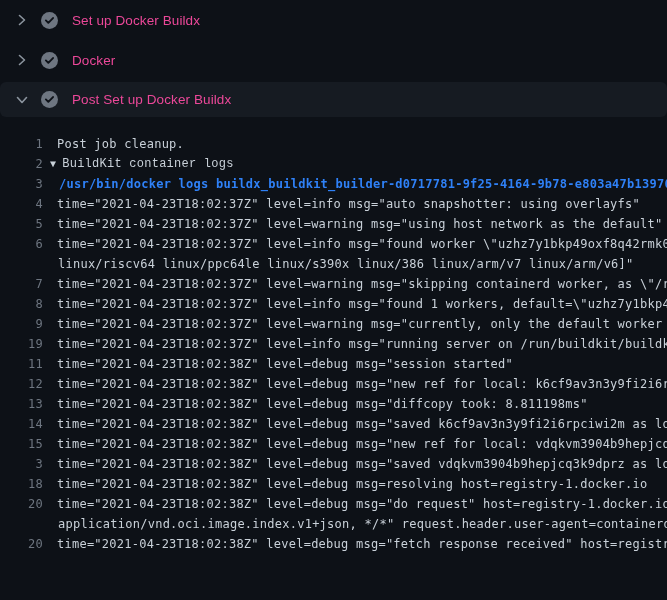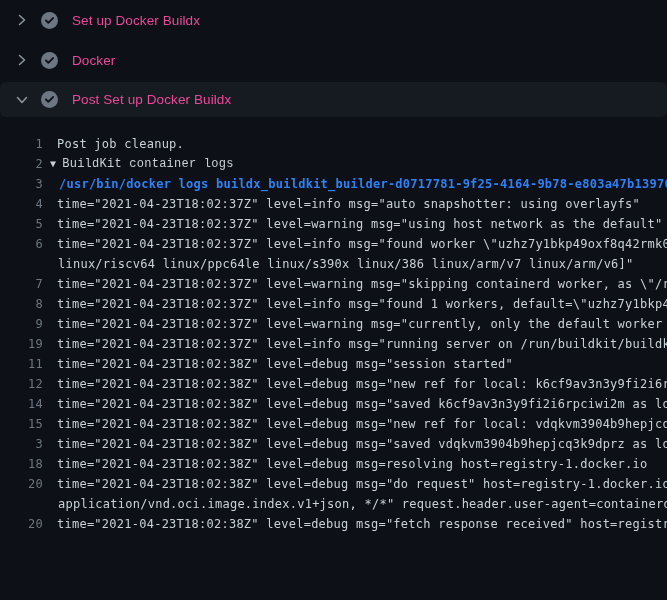--- a/index.html
+++ b/index.html
@@ -165,20 +165,24 @@
   </div>
     <div class="log-row t-normal">
     <span class="ln">11</span>
     <span class="lt">time="2021-04-23T18:02:38Z" level=debug msg="session started"</span>
   </div>
     <div class="log-row t-normal">
     <span class="ln">12</span>
     <span class="lt">time="2021-04-23T18:02:38Z" level=debug msg="new ref for local: k6cf9av3n3y9fi2i6rpc</span>
   </div>
     <div class="log-row t-normal">
+    <span class="ln">13</span>
+    <span class="lt">time="2021-04-23T18:02:38Z" level=debug msg="diffcopy took: 8.811198ms"</span>
+  </div>
+    <div class="log-row t-normal">
     <span class="ln">14</span>
     <span class="lt">time="2021-04-23T18:02:38Z" level=debug msg="saved k6cf9av3n3y9fi2i6rpciwi2m as loca</span>
   </div>
     <div class="log-row t-normal">
     <span class="ln">15</span>
     <span class="lt">time="2021-04-23T18:02:38Z" level=debug msg="new ref for local: vdqkvm3904b9hepjcq3k</span>
   </div>
     <div class="log-row t-normal">
     <span class="ln">3</span>
     <span class="lt">time="2021-04-23T18:02:38Z" level=debug msg="saved vdqkvm3904b9hepjcq3k9dprz as loca</span>

